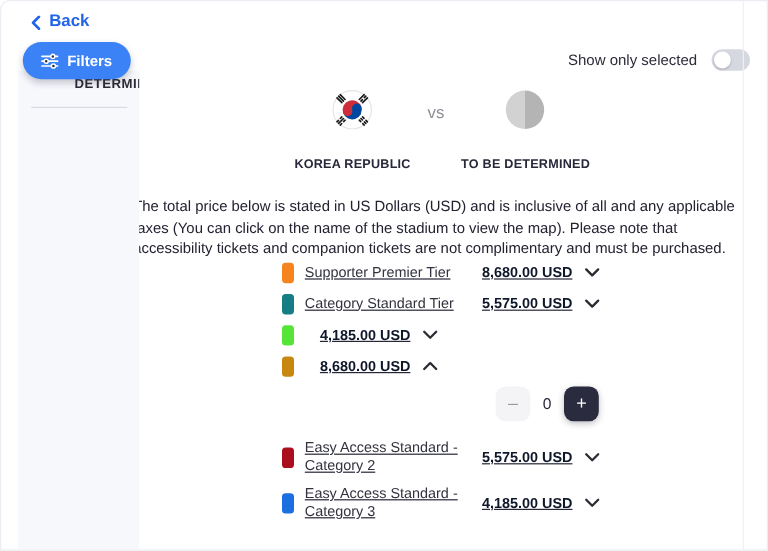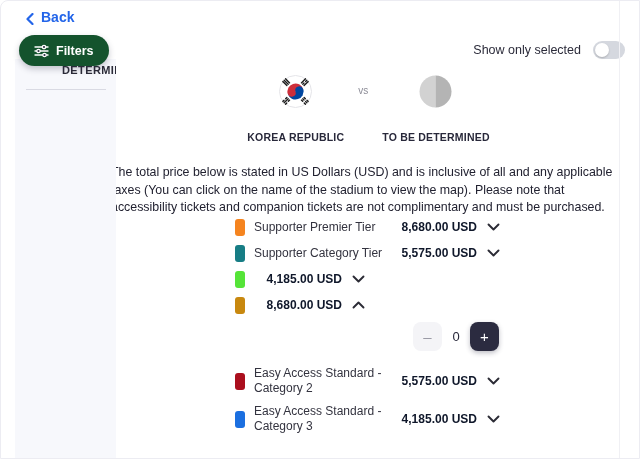--- a/index.html
+++ b/index.html
@@ -16,21 +16,21 @@
   
   .back-link {
     position:absolute; left:25px; top:8px;
     display:flex; align-items:flex-end; gap:7px;
     color:#2365e9; font-size:14px; font-weight:bold; cursor:pointer;
   }
   .back-chev svg { display:block; }
   .filters-btn {
     position:absolute; left:18px; top:34px; z-index:5;
     display:flex; align-items:center; gap:7px;
-    background:#14532d; color:#ffffff;
+    background:#3b82f6; color:#ffffff;
     border:none; border-radius:16px;
     padding:0 15px; height:31px;
     font-family:"Liberation Sans", sans-serif;
     font-size:12.5px; font-weight:bold; cursor:pointer;
     box-shadow:0 3px 6px rgba(40,40,64,.25);
   }
   .filters-btn svg { display:block; }
   .toggle-wrap {
     position:absolute; right:14px; top:40px;
     display:flex; align-items:center; gap:12px;
@@ -67,35 +67,35 @@
   }
   
   .match-header {
     position:absolute; left:115px; right:18px; top:74px;
     display:flex; justify-content:center; align-items:flex-start; gap:14px;
     z-index:2;
   }
   .team-col { display:flex; flex-direction:column; align-items:center; gap:23px; }
   .flag-circle { width:33px; height:33px; }
   .flag-circle svg { display:block; }
-  .vs-label { font-size:10px; color:#8c8c97; margin-top:10px; }
+  .vs-label { font-size:14px; color:#8c8c97; margin-top:10px; }
   .team-name {
     font-size:10.5px; font-weight:bold; color:#28283a;
     letter-spacing:.2px; white-space:nowrap;
   }
   
   .notice {
     position:absolute; left:110px; top:163px; width:517px;
     font-size:12.4px; line-height:17.5px; color:#222231;
   }
   
   .ticket-list { position:absolute; left:234px; top:217px; width:266px; z-index:2; }
   .t-row {
     display:flex; align-items:center;
-    margin-bottom:8px; min-height:18px;
+    margin-bottom:8px; min-height:18px;text-decoration:underline;
   }
   .swatch {
     flex:0 0 10px; width:10px; height:17px;
     border-radius:3px; margin-right:9px;
   }
   .t-label { flex:1 1 auto; font-size:12px; color:#33333f; line-height:15px; }
   .t-price {
     flex:0 0 88px; text-align:right;
     font-size:12px; font-weight:bold; color:#0f172a;
     white-space:nowrap;
@@ -225,21 +225,21 @@
     <span class="t-price">8,680.00 USD</span>
     <span class="chev">
       <svg width="13" height="8" viewBox="0 0 13 8">
           <polyline points="1.5,1.5 6.5,6.5 11.5,1.5" fill="none" stroke="#2b2b35" stroke-width="1.9" stroke-linecap="round" stroke-linejoin="round"></polyline>
         </svg>
     </span>
   </div>
 
   <div class="t-row">
     <span class="swatch" style="background: rgb(23, 125, 133);"></span>
-    <span class="t-label">Supporter Category Tier</span>
+    <span class="t-label">Category Standard Tier</span>
     <span class="t-price">5,575.00 USD</span>
     <span class="chev">
       <svg width="13" height="8" viewBox="0 0 13 8">
           <polyline points="1.5,1.5 6.5,6.5 11.5,1.5" fill="none" stroke="#2b2b35" stroke-width="1.9" stroke-linecap="round" stroke-linejoin="round"></polyline>
         </svg>
     </span>
   </div>
 
   <div class="t-row">
     <span class="swatch" style="background: rgb(85, 228, 56);"></span>

